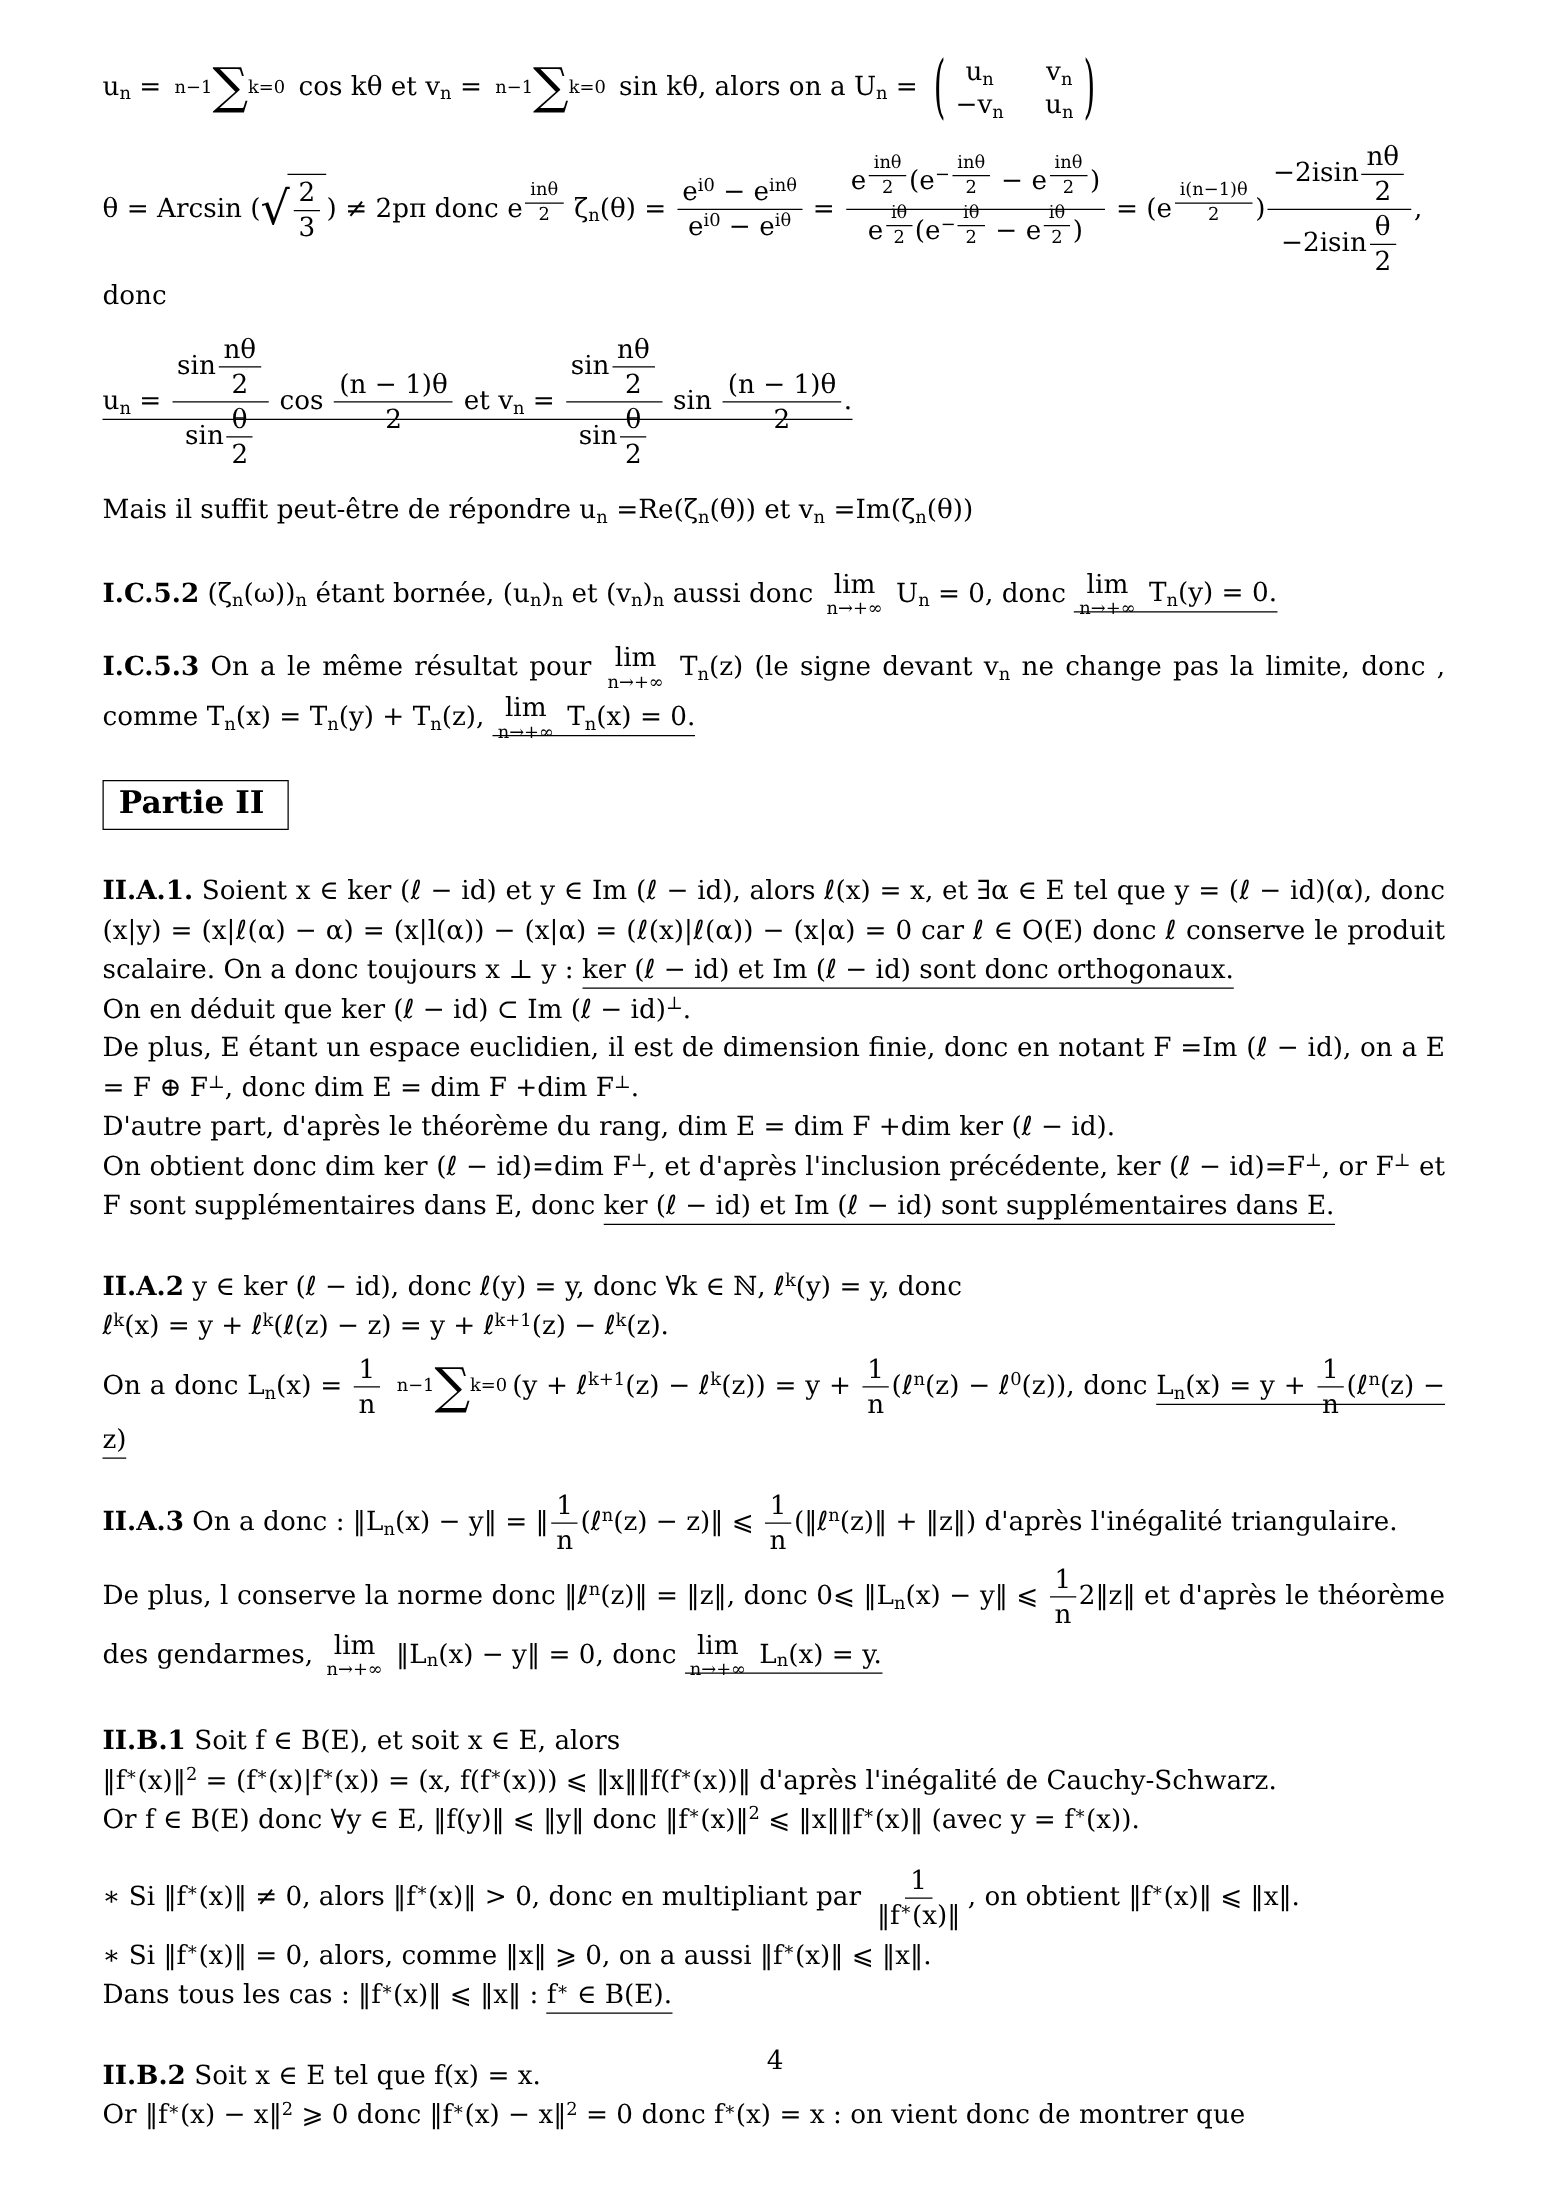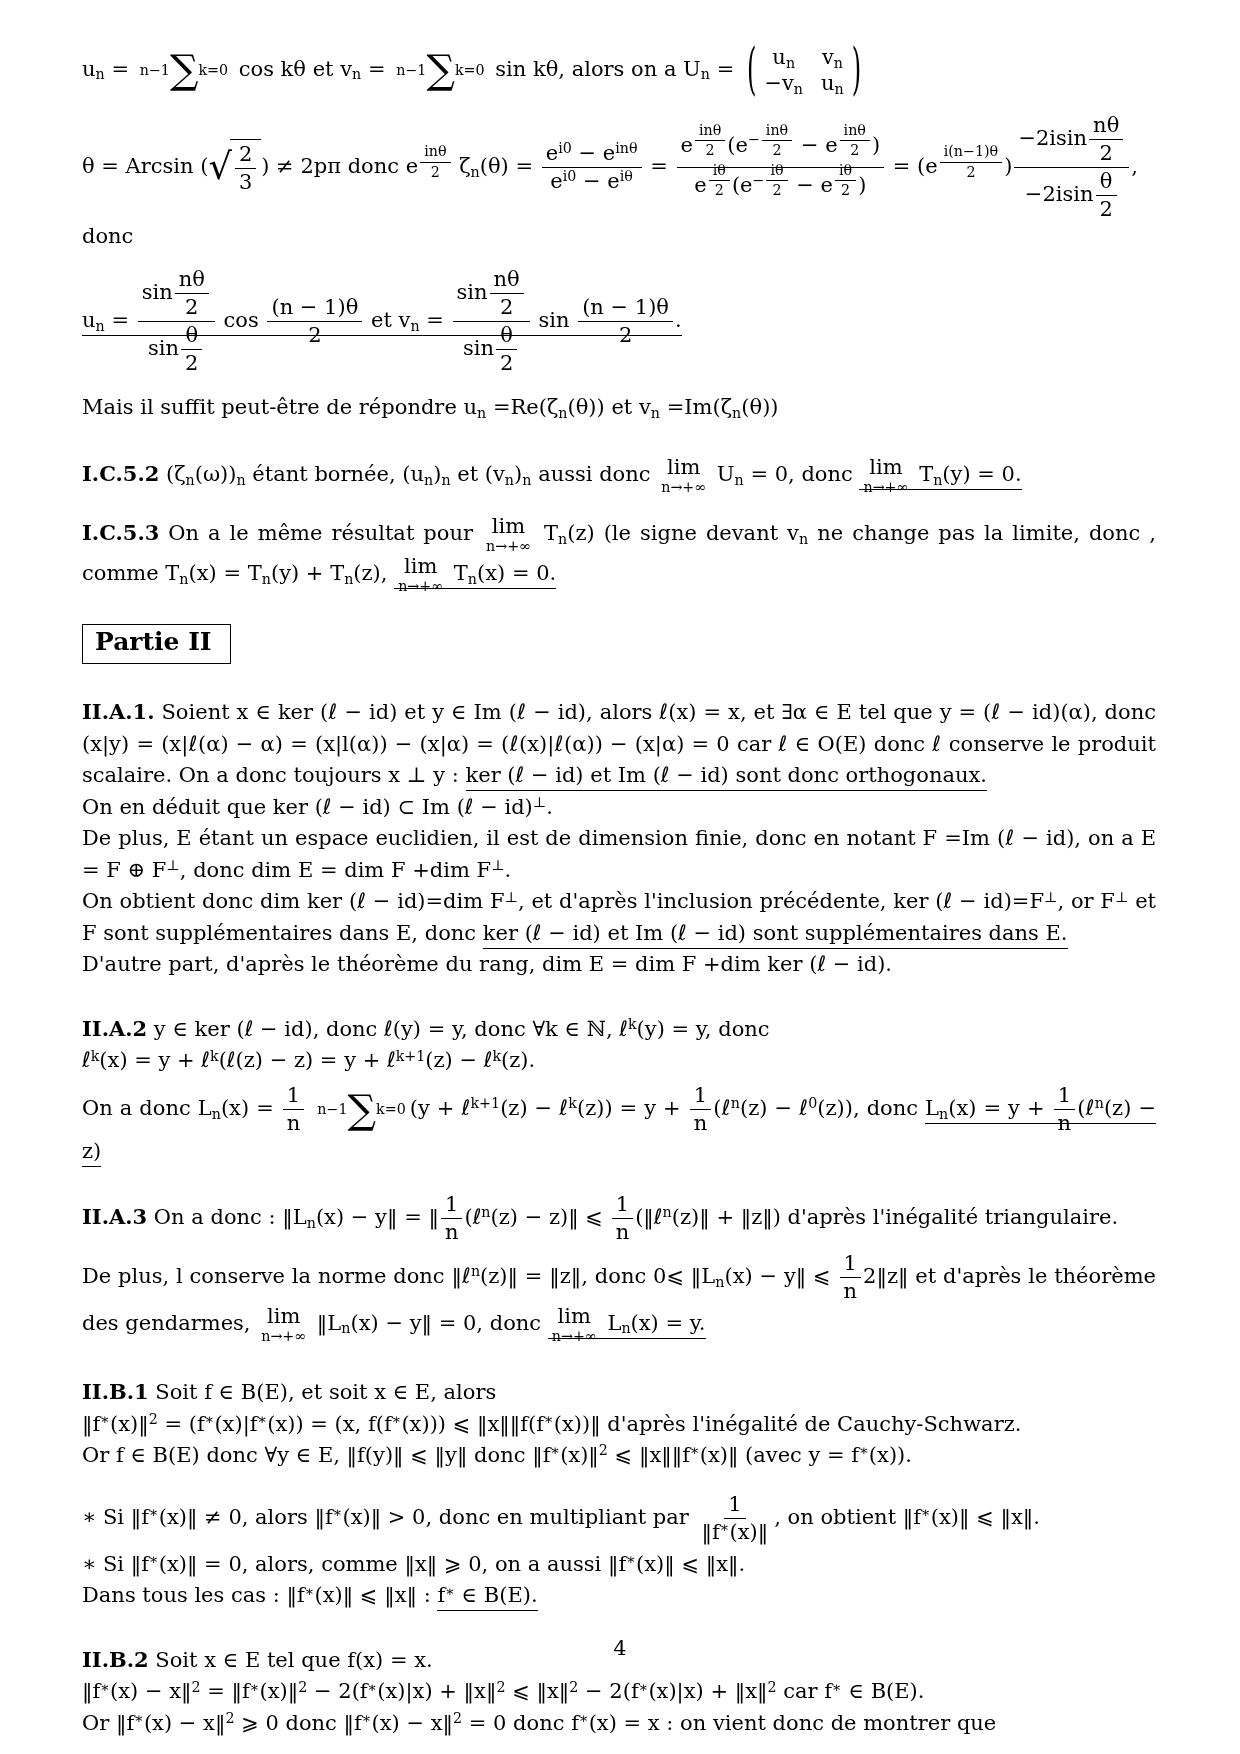--- a/index.html
+++ b/index.html
@@ -23,21 +23,21 @@
   .mfd{display:block;padding:1px 4px 0 4px;line-height:1.2;}
   .msum{display:inline-flex;flex-direction:row;align-items:center;vertical-align:middle;margin:0 4px;}
   .msg{font-size:1.9em;line-height:0.95;}
   .msl{font-size:0.68em;line-height:1.15;}
   .mlim{display:inline-flex;flex-direction:column;align-items:center;vertical-align:middle;margin:0 4px;line-height:1.1;}
   .msqrt{display:inline-flex;align-items:center;vertical-align:middle;}
   .mrad{font-size:1.75em;line-height:1;margin-right:-2px;}
   .mrc{border-top:1.4px solid #000;padding:2px 3px 0 3px;display:inline-flex;align-items:center;}
   .mmat{display:inline-flex;align-items:center;vertical-align:middle;margin-left:4px;}
   .mpar{display:inline-block;transform:scaleY(2.3);font-size:1.15em;padding:0 2px;}
-  .mgrid{display:inline-grid;grid-template-columns:auto auto;column-gap:18px;text-align:center;margin:0 6px;line-height:1.25;}
+  .mgrid{display:inline-grid;grid-template-columns:auto auto;column-gap:33px;text-align:center;margin:0 6px;line-height:1.25;}
   .partie-box{display:inline-block;border:1.6px solid #000;padding:2px 18px 7px 12px;font-weight:bold;font-size:25px;margin-top:30px;}
   .pageno{position:absolute;left:0;right:0;top:1636px;text-align:center;}
 </style>
 </head>
 <body>
 
 <main>
 
   <div class="eq">u<sub>n</sub> = <span class="msum">
         <span class="msl">n−1</span>
@@ -149,22 +149,22 @@
         </span> T<sub>n</sub>(x) = 0.</span></p>
 
   <div>
     <span class="partie-box">Partie II</span>
   </div>
 
   <div class="sec">
     <p class="tblock"><b>II.A.1.</b> Soient x ∈ ker (ℓ − id) et y ∈ Im (ℓ − id), alors ℓ(x) = x, et ∃α ∈ E tel que y = (ℓ − id)(α), donc (x|y) = (x|ℓ(α) − α) = (x|l(α)) − (x|α) = (ℓ(x)|ℓ(α)) − (x|α) = 0 car ℓ ∈ O(E) donc ℓ conserve le produit scalaire. On a donc toujours x ⊥ y : <span class="mu">ker (ℓ − id) et Im (ℓ − id) sont donc orthogonaux.</span></p>
     <p class="tblock">On en déduit que ker (ℓ − id) ⊂ Im (ℓ − id)<sup>⊥</sup>.</p>
     <p class="tblock">De plus, E étant un espace euclidien, il est de dimension finie, donc en notant F =Im (ℓ − id), on a E = F ⊕ F<sup>⊥</sup>, donc dim E = dim F +dim F<sup>⊥</sup>.</p>
+    <p class="tblock">D'autre part, d'après le théorème du rang, dim E = dim F +dim ker (ℓ − id).</p>
     <p class="tblock">On obtient donc dim ker (ℓ − id)=dim F<sup>⊥</sup>, et d'après l'inclusion précédente, ker (ℓ − id)=F<sup>⊥</sup>, or F<sup>⊥</sup> et F sont supplémentaires dans E, donc <span class="mu">ker (ℓ − id) et Im (ℓ − id) sont supplémentaires dans E.</span></p>
-    <p class="tblock">D'autre part, d'après le théorème du rang, dim E = dim F +dim ker (ℓ − id).</p>
   </div>
 
   <div class="sec">
     <p class="tblock"><b>II.A.2</b> y ∈ ker (ℓ − id), donc ℓ(y) = y, donc ∀k ∈ ℕ, ℓ<sup>k</sup>(y) = y, donc</p>
     <p class="tblock">ℓ<sup>k</sup>(x) = y + ℓ<sup>k</sup>(ℓ(z) − z) = y + ℓ<sup>k+1</sup>(z) − ℓ<sup>k</sup>(z).</p>
     <p class="tblock" style="margin-top:6px;">On a donc L<sub>n</sub>(x) = <span class="mf">
           <span class="mfn">1</span>
           <span class="mfd">n</span>
         </span> <span class="msum">
           <span class="msl">n−1</span>
@@ -206,20 +206,19 @@
     <p class="tblock" style="margin-top:20px;">∗ Si ‖f<sup>∗</sup>(x)‖ ≠ 0, alors ‖f<sup>∗</sup>(x)‖ &gt; 0, donc en multipliant par <span class="mf">
           <span class="mfn">1</span>
           <span class="mfd">‖f<sup>∗</sup>(x)‖</span>
         </span>, on obtient ‖f<sup>∗</sup>(x)‖ ⩽ ‖x‖.</p>
     <p class="tblock" style="margin-top:4px;">∗ Si ‖f<sup>∗</sup>(x)‖ = 0, alors, comme ‖x‖ ⩾ 0, on a aussi ‖f<sup>∗</sup>(x)‖ ⩽ ‖x‖.</p>
     <p class="tblock">Dans tous les cas : ‖f<sup>∗</sup>(x)‖ ⩽ ‖x‖ : <span class="mu">f<sup>∗</sup> ∈ B(E).</span></p>
   </div>
 
   <div class="sec">
     <p class="tblock"><b>II.B.2</b> Soit x ∈ E tel que f(x) = x.</p>
-    <p class="tblock">‖f<sup>∗</sup>(x) − x‖<sup>2</sup> = ‖f<sup>∗</sup>(x)‖<sup>2</sup> − 2(f<sup>∗</sup>(x)|x) + ‖x‖<sup>2</sup> ⩽ ‖x‖<sup>2</sup> − 2(f<sup>∗</sup>(x)|x) + ‖x‖<sup>2</sup> car f<sup>∗</sup> ∈ B(E).</p>
     <p class="tblock">Or ‖f<sup>∗</sup>(x) − x‖<sup>2</sup> ⩾ 0 donc ‖f<sup>∗</sup>(x) − x‖<sup>2</sup> = 0 donc f<sup>∗</sup>(x) = x : on vient donc de montrer que</p>
 
   </div>
 
 </main>
 
 <div class="pageno">4</div>
 
 </body></html>

